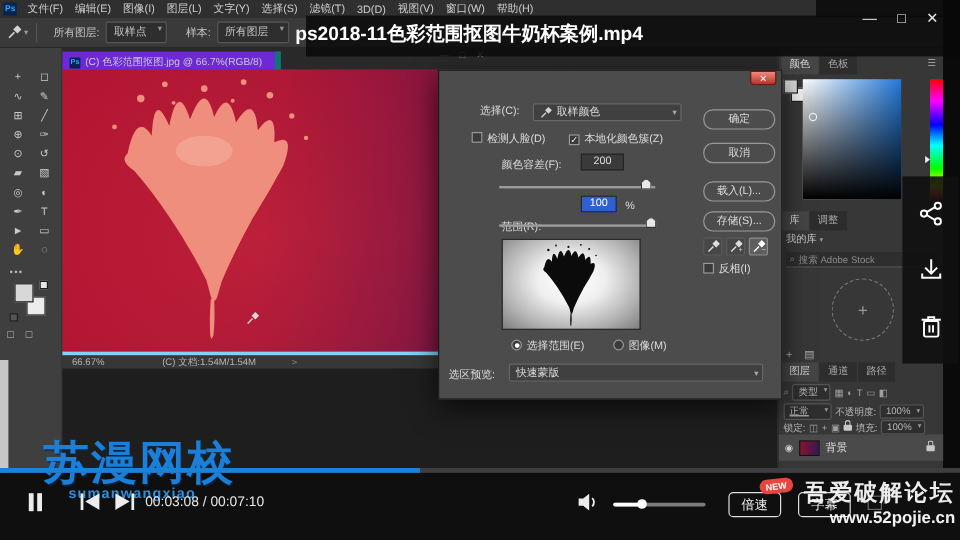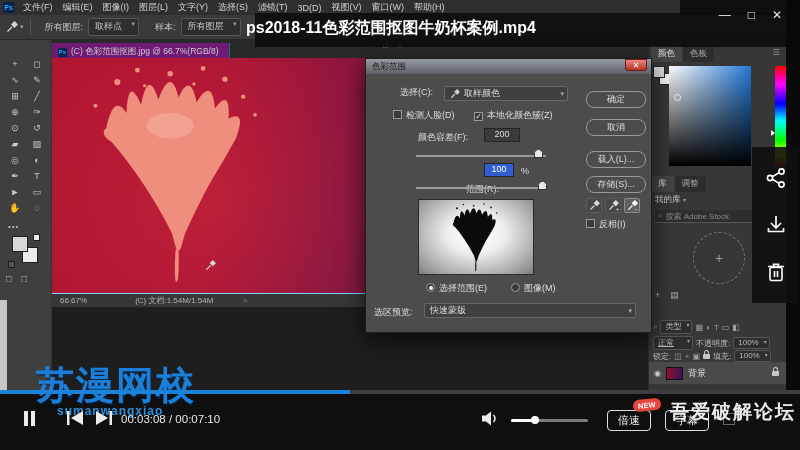--- a/index.html
+++ b/index.html
@@ -29,31 +29,31 @@
   .swatch { position:absolute; border:1px solid #1e1e1e; }
   .swatch-fg { left:12px; top:196px; width:16px; height:16px; background:#d8d8d8; z-index:2; }
   .swatch-bg { left:22px; top:207px; width:16px; height:16px; background:#ececec; z-index:1; }
   .swatch-mini-a { left:33px; top:194px; width:7px; height:7px; background:#e8e8e8; }
   .swatch-mini-b { left:8px; top:221px; width:7px; height:7px; background:#555; }
   .tool-bottom { position:absolute; left:6px; top:234px; width:40px; display:flex; gap:10px; color:#c0c0c0; font-size:9px; }
 
   
   #ps-tabbar { position:absolute; left:52px; top:40px; width:596px; height:18px; background:#292929; }
   .doc-tab { display:inline-flex; align-items:center; gap:4px; height:18px; padding:0 10px 0 6px;
-    background:#701a75; border-right:1px solid #0f766e; color:#cccccc; font-size:8.5px; }
+    background:#6d28d9; border-right:5px solid #0f766e; color:#cccccc; font-size:8.5px; }
   .doc-tab .ps-logo { margin:0; width:9px; height:9px; font-size:6px; }
   #ps-doc-controls { position:absolute; left:366px; top:41px; color:#9a9a9a; font-size:8px;
     letter-spacing:9px; z-index:9; }
   #ps-canvas { position:absolute; left:52px; top:58px; width:596px; height:235px;
     background:
       radial-gradient(circle at 28% 60%, rgba(255,70,70,0.28), rgba(255,70,70,0) 55%),
       linear-gradient(100deg, #b01330 0%, #a31134 30%, #7c1240 52%, #46175a 75%, #241650 92%, #191243 100%);
     overflow:hidden; }
   #ps-statusbar { position:absolute; left:52px; top:293px; width:596px; height:14px; background:#373737;
-    border-top:1px solid #7dd3fc; color:#b5b5b5; font-size:8px; display:flex; align-items:center; }
+    border-top:3px solid #7dd3fc; color:#b5b5b5; font-size:8px; display:flex; align-items:center; }
   #ps-pasteboard { position:absolute; left:52px; top:307px; width:596px; height:88px; background:#1e1e1e; }
 
   
   #ps-panels { position:absolute; left:648px; top:40px; width:138px; height:355px; background:#373737; border-left:1px solid #2b2b2b; color:#c5c5c5; font-size:8.5px; }
   .ptab { display:inline-block; padding:2px 7px; background:#2d2d2d; color:#aaa; }
   .ptab.active { background:#454545; color:#ddd; }
   .panel-tabs { position:absolute; left:2px; display:flex; gap:1px; }
   #color-square { position:absolute; left:20px; top:26px; width:82px; height:100px;
     background: linear-gradient(to top, #000, rgba(0,0,0,0)), linear-gradient(to right, #fff, #2278d8); }
   #color-cursor { position:absolute; left:25px; top:54px; width:7px; height:7px; border:1px solid #eee; border-radius:50%; }
@@ -290,20 +290,25 @@
         <span>搜索 Adobe Stock</span>
       </div>
       <div id="lib-drop">
         <span>+</span>
       </div>
       <div class="lib-bottom">
         <span>+</span>
         <span>▤</span>
       </div>
 
+      <div class="panel-tabs" style="top:262px;">
+        <span class="ptab active">图层</span>
+        <span class="ptab">通道</span>
+        <span class="ptab">路径</span>
+      </div>
       <div class="lyr-row" style="top:280px;">
         <span class="glyph-btn">⌕</span>
         <span class="lyr-box">
           <span>类型</span>
           <span class="caret">▾</span>
         </span>
         <span class="glyph-btn">▦</span>
         <span class="glyph-btn">◐</span>
         <span class="glyph-btn">T</span>
         <span class="glyph-btn">▭</span>
@@ -335,23 +340,20 @@
       <div id="layer-row">
         <span class="eye">◉</span>
         <span class="layer-thumb"></span>
         <span>背景</span>
         <span class="lockicon" style="margin-left:auto;margin-right:8px;"></span>
       </div>
     </div>
   </div>
 
   <div id="dialog">
-    <div id="dlg-titlebar">
-      <span>色彩范围</span>
-    </div>
     <span id="dlg-close">✕</span>
     <div id="dlg-body">
 
       <span class="dlg-label" style="left:34px;top:12px;text-align:center;">选择(C):</span>
       <span class="dlg-drop" style="left:78px;top:12px;width:124px;">
         <svg width="10" height="10" viewBox="0 0 12 12">
             <path d="M1.5 10.5 L6 6 M6 3.5 l2.5 -2.5 2.5 2.5 -2.5 2.5 z" stroke="#d5d5d5" fill="#d5d5d5" stroke-width="1.3"></path>
           </svg>
         <span>取样颜色</span>
         <span class="caret">▾</span>
@@ -362,21 +364,21 @@
       </span>
       <span class="dlg-label" style="left:108px;top:35px;">
         <span class="dlg-check">✓</span><span>本地化颜色簇(Z)</span>
       </span>
 
       <span class="dlg-label" style="left:52px;top:57px;">颜色容差(F):</span>
       <span class="dlg-input" style="left:118px;top:54px;width:36px;height:14px;">200</span>
       <span class="dlg-slider" style="left:50px;top:81px;"></span>
       <span class="dlg-thumb" style="left:168px;top:75px;"></span>
 
-      <span class="dlg-label" style="left:52px;top:109px;margin-left:48px;">范围(R):</span>
+      <span class="dlg-label" style="left:52px;top:109px;">范围(R):</span>
       <span class="dlg-input" style="left:118px;top:89px;width:30px;height:14px;background:#2f5fd0;color:#fff;">100</span>
       <span class="dlg-label" style="left:155px;top:92px;">%</span>
       <span class="dlg-slider" style="left:50px;top:113px;"></span>
       <span class="dlg-thumb" style="left:172px;top:107px;"></span>
 
       <div id="dlg-preview">
         <svg width="74" height="72" viewBox="0 0 200 250" style="position:absolute;left:20px;top:2px;">
           <path d="M22,72 Q30,34 44,56 Q46,14 60,47 Q68,6 79,41 Q93,4 101,39 Q114,10 121,44 Q138,16 141,51 Q158,28 156,62 Q176,52 164,84 Q151,108 136,132 Q119,163 108,189 L104,203 Q101,211 98,203 L94,188 Q79,158 60,130 Q43,105 28,88 Q14,79 22,72 Z" fill="#0b0b0b"></path>
           <path d="M98,205 q-1.5,20 -0.5,33 q1,7 3,0 q1.5,-15 0.5,-33 z" fill="#0b0b0b"></path>
           <circle cx="34" cy="22" r="3.4" fill="#0b0b0b"></circle>
@@ -493,15 +495,16 @@
   </span>
   <span id="vol-knob"></span>
 
   <span class="ctl pill-btn" style="left:607px;top:410px;">倍速</span>
   <span id="new-badge">NEW</span>
   <span class="ctl pill-btn" style="left:665px;top:410px;">字幕</span>
   <span class="ctl" id="fs-icon" style="left:723px;top:413px;"></span>
 
   <div id="wm-forum">
     <div id="wm-forum-l1">吾爱破解论坛</div>
+    <div id="wm-forum-l2">www.52pojie.cn</div>
   </div>
 
 </div>
 
 </body></html>

